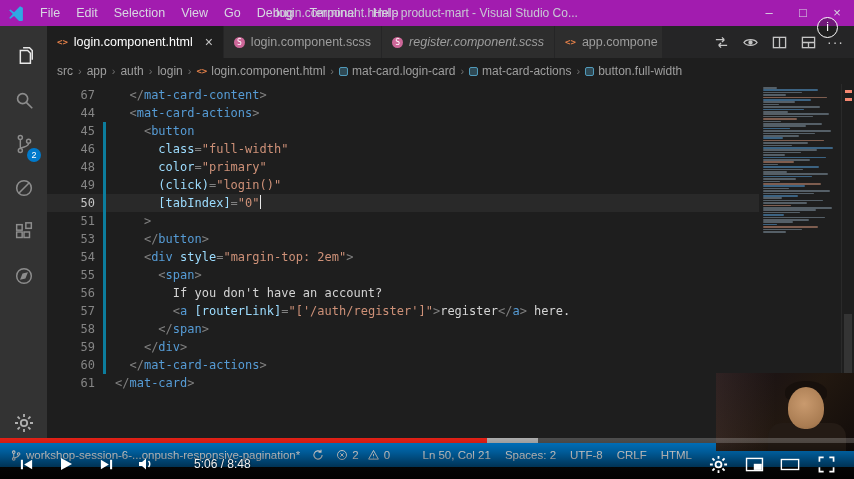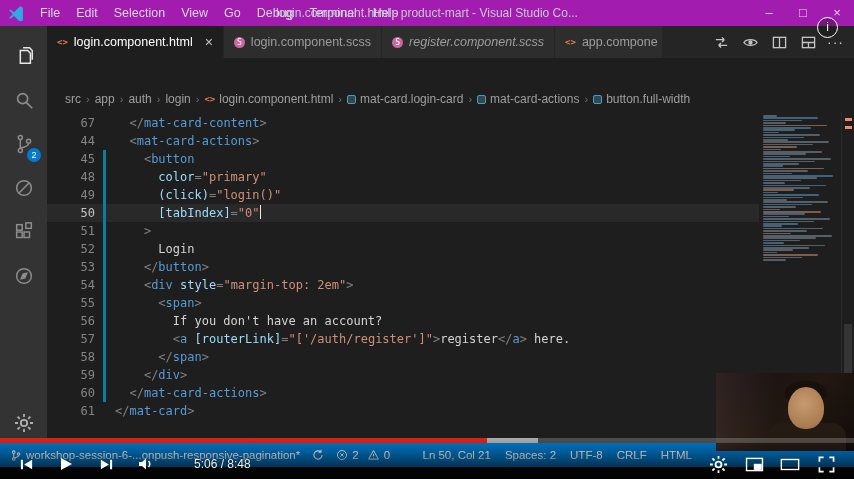--- a/index.html
+++ b/index.html
@@ -31,21 +31,21 @@
   .tab.truncate { max-width:108px; overflow:hidden; }
   .tab-close { color:#c5c5c5; font-size:14px; margin-left:6px; }
   .ficon { display:inline-block; font-family:"DejaVu Sans Mono", monospace; }
   .ficon.html { color:#e8824a; font-size:9px; font-weight:bold; }
   .ficon.scss { background:#cd6799; color:#fff; width:11px; height:11px; border-radius:50%; font-size:8px; line-height:11px; text-align:center; }
   .tab-actions { margin-left:auto; display:flex; align-items:center; gap:9px; padding-right:10px;}
   .tab-act { width:20px; height:20px; display:flex; align-items:center; justify-content:center; color:#c5c5c5;}
   .more-dots { color:#c5c5c5; font-size:14px; letter-spacing:1px; }
 
   
-  .breadcrumbs { height:26px; background:#1e1e1e; display:flex; align-items:center; padding-left:18px; font-size:12px; color:#9f9f9f; white-space:nowrap;margin-top:28px;}
+  .breadcrumbs { height:26px; background:#1e1e1e; display:flex; align-items:center; padding-left:10px; font-size:12px; color:#9f9f9f; white-space:nowrap;}
   .crumb { display:flex; align-items:center; gap:4px; }
   .crumb-sep { color:#6e6e6e; margin:0 5px; font-size:11px;}
   .sym-ico { width:9px; height:9px; border:1px solid #519aba; border-radius:2px; background:rgba(81,154,186,.35); display:inline-block;}
 
   
   .editor { flex:1; position:relative; background:#1e1e1e; overflow:hidden; display:flex;}
   .code-scroll { flex:1; padding-top:2px; }
   .code-line { display:flex; height:18px; line-height:18px; font-family:"DejaVu Sans Mono", monospace; font-size:12px; position:relative;}
   .code-line.active { background:rgba(255,255,255,.05); }
   .ln-num { width:48px; text-align:right; color:#858585; flex:0 0 auto; user-select:none;}
@@ -264,43 +264,43 @@
                 <span class="ln-num">44</span>
                 <span class="ln-mod"></span>
                 <span class="ln-code"><span class="tk-ws">  </span><span class="tk-p">&lt;</span><span class="tk-t">mat-card-actions</span><span class="tk-p">&gt;</span></span>
               </div>
               <div class="code-line">
                 <span class="ln-num">45</span>
                 <span class="ln-mod on"></span>
                 <span class="ln-code"><span class="tk-ws">    </span><span class="tk-p">&lt;</span><span class="tk-t">button</span></span>
               </div>
               <div class="code-line">
+                <span class="ln-num">46</span>
+                <span class="ln-mod on"></span>
+                <span class="ln-code"><span class="tk-ws">      </span><span class="tk-a">class</span><span class="tk-p">=</span><span class="tk-s">"full-width"</span></span>
+              </div>
+              <div class="code-line">
                 <span class="ln-num">48</span>
                 <span class="ln-mod on"></span>
                 <span class="ln-code"><span class="tk-ws">      </span><span class="tk-a">color</span><span class="tk-p">=</span><span class="tk-s">"primary"</span></span>
               </div>
               <div class="code-line">
                 <span class="ln-num">49</span>
                 <span class="ln-mod on"></span>
                 <span class="ln-code"><span class="tk-ws">      </span><span class="tk-a">(click)</span><span class="tk-p">=</span><span class="tk-s">"login()"</span></span>
               </div>
               <div class="code-line active">
                 <span class="ln-num">50</span>
                 <span class="ln-mod on"></span>
                 <span class="ln-code"><span class="tk-ws">      </span><span class="tk-a">[tabIndex]</span><span class="tk-p">=</span><span class="tk-s">"0"</span><span class="cursor"></span></span>
               </div>
               <div class="code-line">
                 <span class="ln-num">51</span>
                 <span class="ln-mod on"></span>
                 <span class="ln-code"><span class="tk-ws">    </span><span class="tk-p">&gt;</span></span>
-              </div>
-              <div class="code-line">
-                <span class="ln-num">52</span>
-                <span class="ln-mod on"></span>
-                <span class="ln-code"><span class="tk-ws">      </span><span class="tk-x">Login</span></span>
               </div>
               <div class="code-line">
                 <span class="ln-num">53</span>
                 <span class="ln-mod on"></span>
                 <span class="ln-code"><span class="tk-ws">    </span><span class="tk-p">&lt;/</span><span class="tk-t">button</span><span class="tk-p">&gt;</span></span>
               </div>
               <div class="code-line">
                 <span class="ln-num">54</span>
                 <span class="ln-mod on"></span>
                 <span class="ln-code"><span class="tk-ws">    </span><span class="tk-p">&lt;</span><span class="tk-t">div</span><span class="tk-x"> </span><span class="tk-a">style</span><span class="tk-p">=</span><span class="tk-s">"margin-top: 2em"</span><span class="tk-p">&gt;</span></span>

